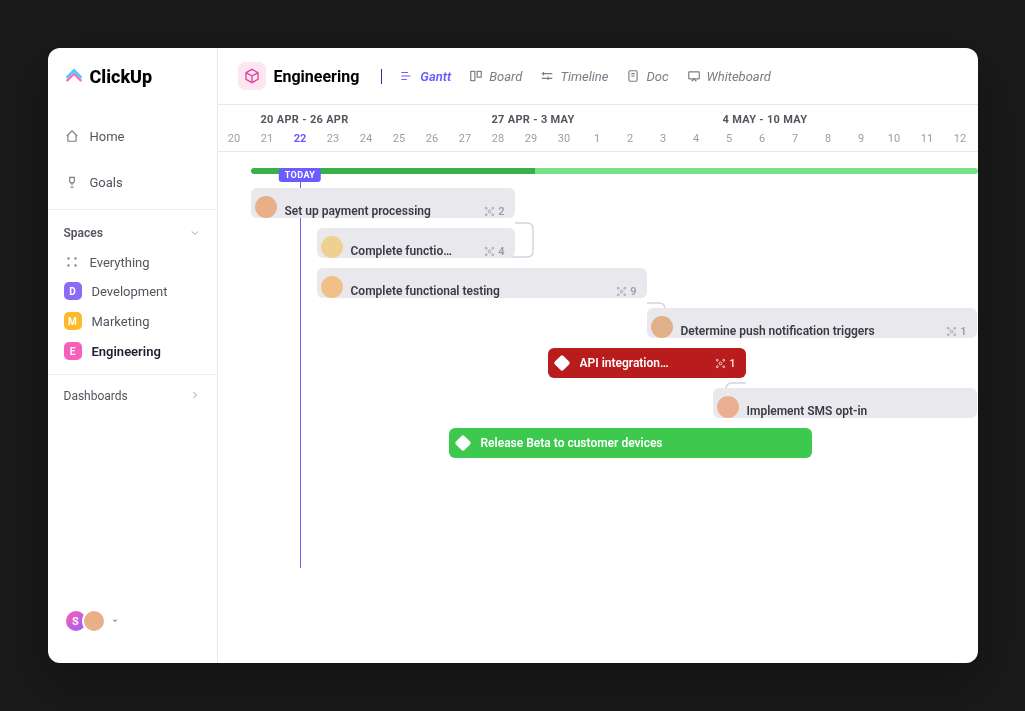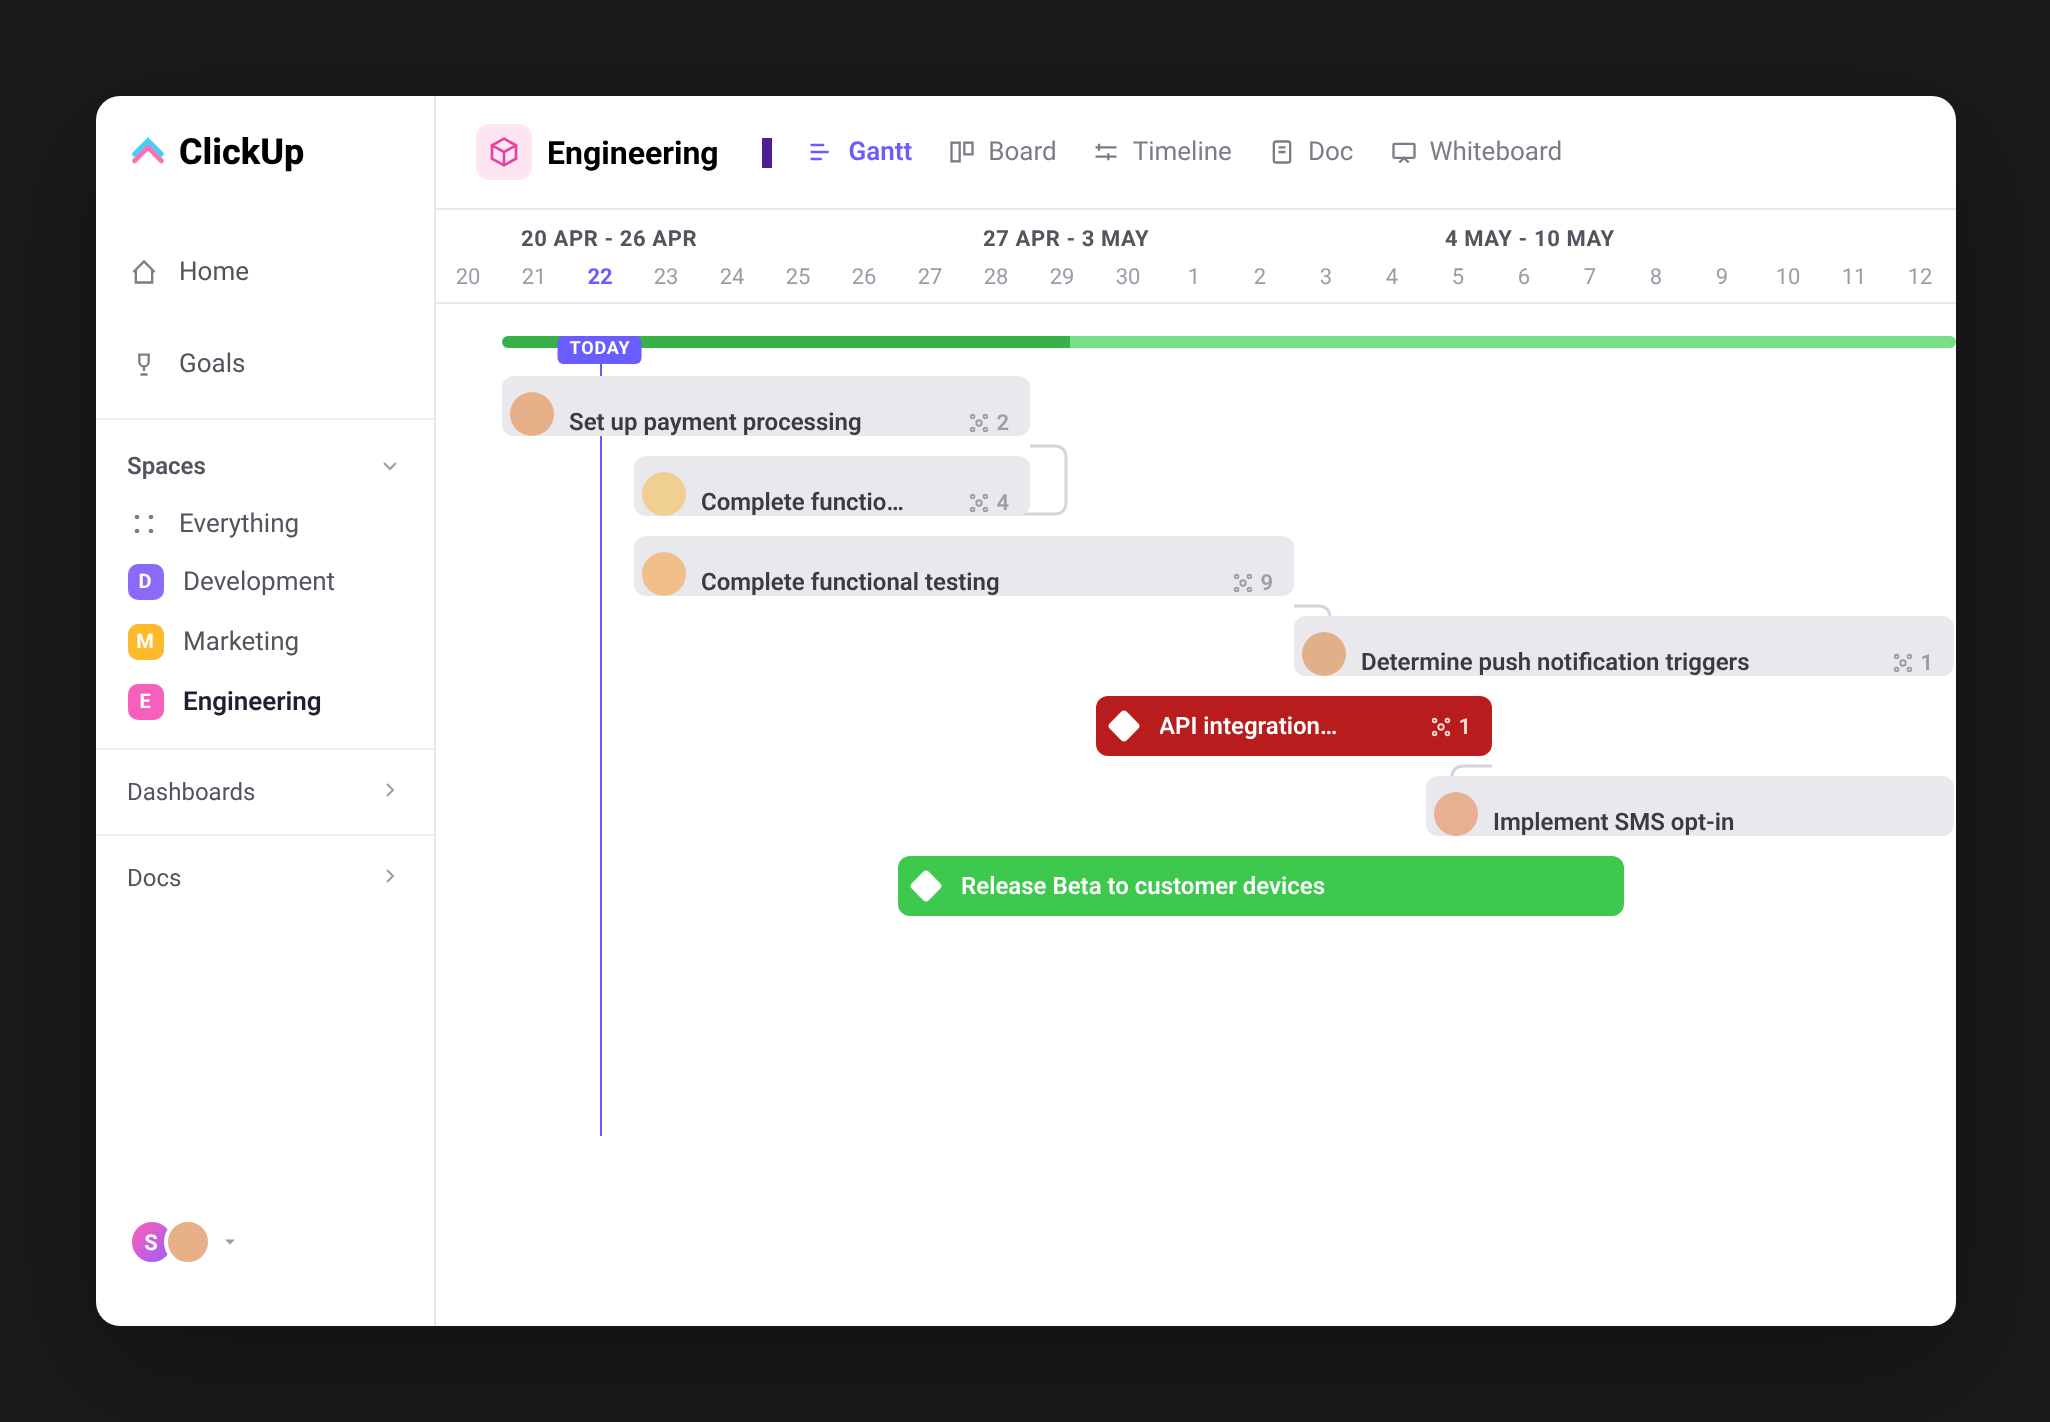--- a/index.html
+++ b/index.html
@@ -16,21 +16,21 @@
 .space-badge { width: 18px; height: 18px; border-radius: 5px; display: flex; align-items: center; justify-content: center; font-size: 10px; font-weight: 700; color: #fff; }
 .collapse-item { display: flex; align-items: flex-start; justify-content: space-between; padding: 14px 16px; font-size: 12px; color: #54545e; cursor: pointer; border-top: 1px solid #f0f0f2; }
 .sidebar-footer { margin-top: auto; padding: 12px 16px; display: flex; align-items: center; gap: -6px; }
 .avatar-stack { display: flex; }
 .avatar { width: 24px; height: 24px; border-radius: 50%; border: 2px solid #fff; margin-left: -6px; }
 .avatar:first-child { margin-left: 0; }
 .main { flex: 1; display: flex; flex-direction: column; overflow: hidden; }
 .topbar { display: flex; align-items: center; gap: 18px; padding: 14px 20px; border-bottom: 1px solid #e8e8ea; }
 .space-tag { display: flex; align-items: center; gap: 8px; }
 .space-icon-box { width: 28px; height: 28px; border-radius: 7px; background: #fde5f1; display: flex; align-items: center; justify-content: center; }
-.views { display: flex; gap: 18px; margin-left: 4px; border-left: 5px solid #4c1d95; padding-left: 18px; }
+.views { display: flex; gap: 18px; margin-left: 4px; border-left: 1px solid #4c1d95; padding-left: 18px; font-style: italic; }
 .view-item { display: flex; align-items: center; gap: 6px; font-size: 13px; color: #7c7c87; cursor: pointer; }
 .view-item.active { color: #6a5cff; font-weight: 600; }
 .gantt { flex: 1; overflow: hidden; position: relative; }
 .timeline-headers { border-bottom: 1px solid #e8e8ea; }
 .week-row { display: flex; padding: 8px 0 2px; }
 .week-cell { font-size: 11px; font-weight: 700; color: #54545e; letter-spacing: 0.3px; }
 .day-row { display: flex; padding: 4px 0 6px; }
 .day-cell { width: 33px; text-align: center; font-size: 11px; color: #9c9ca8; flex-shrink: 0; }
 .day-cell.today { color: #6a5cff; font-weight: 700; }
 .chart-body { position: relative; padding-top: 0; margin-top: 16px; }
@@ -110,26 +110,20 @@
           <span class="space-badge" style="background:#f75fbd">E</span>
           <span>Engineering</span>
         </div>
       </div>
     <div class="collapse-item" style="margin-top:8px">
       <span>Dashboards</span>
       <svg width="12" height="12" viewBox="0 0 24 24" fill="none" stroke="#9c9ca8" stroke-width="2">
           <path d="M9 6 L15 12 L9 18"></path>
         </svg>
     </div>
-    <div class="collapse-item">
-      <span>Docs</span>
-      <svg width="12" height="12" viewBox="0 0 24 24" fill="none" stroke="#9c9ca8" stroke-width="2">
-          <path d="M9 6 L15 12 L9 18"></path>
-        </svg>
-    </div>
     <div class="sidebar-footer">
       <div class="avatar-stack">
         <div class="avatar" style="background:linear-gradient(135deg,#ff5fb0,#9b5cff);color:#fff;display:flex;align-items:center;justify-content:center;font-size:11px;font-weight:700">S</div>
         <div class="avatar" style="background:#e8b088"></div>
       </div>
       <svg width="10" height="10" viewBox="0 0 24 24" fill="#9c9ca8" style="margin-left:4px">
           <path d="M6 9 L12 15 L18 9 Z"></path>
         </svg>
     </div>
   </aside>

